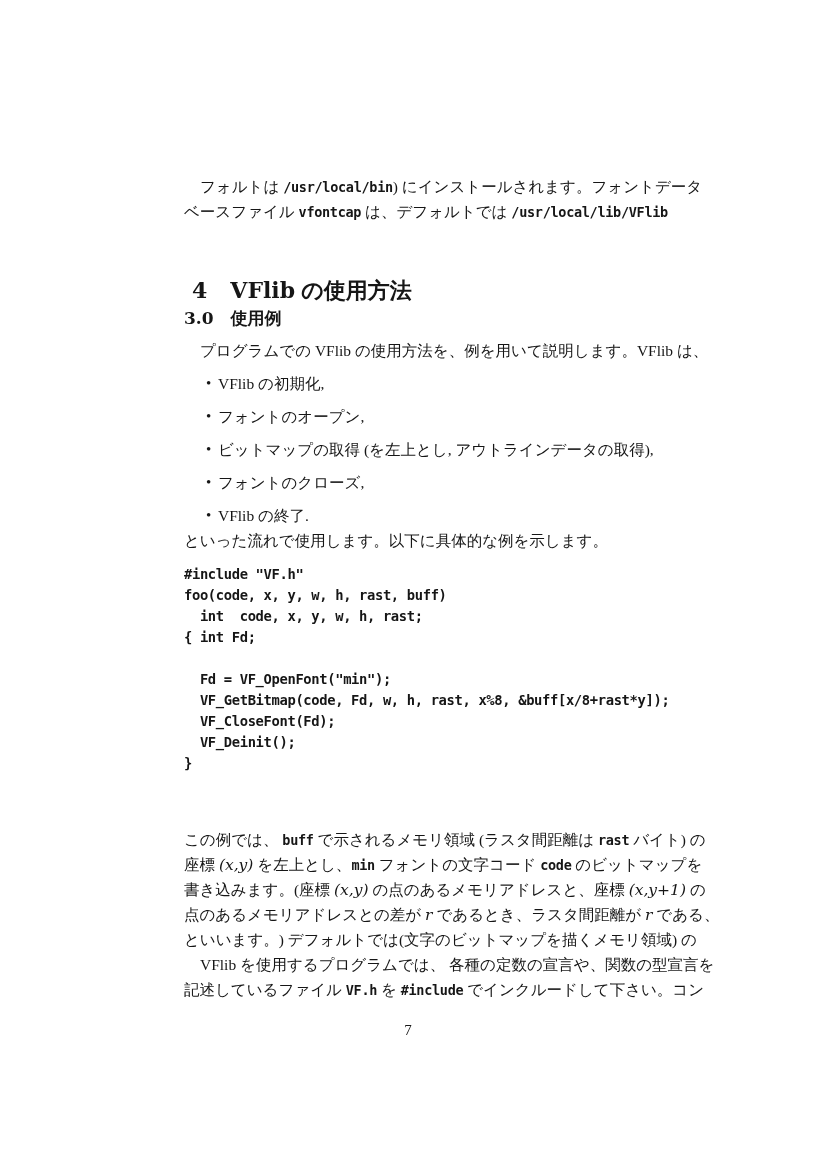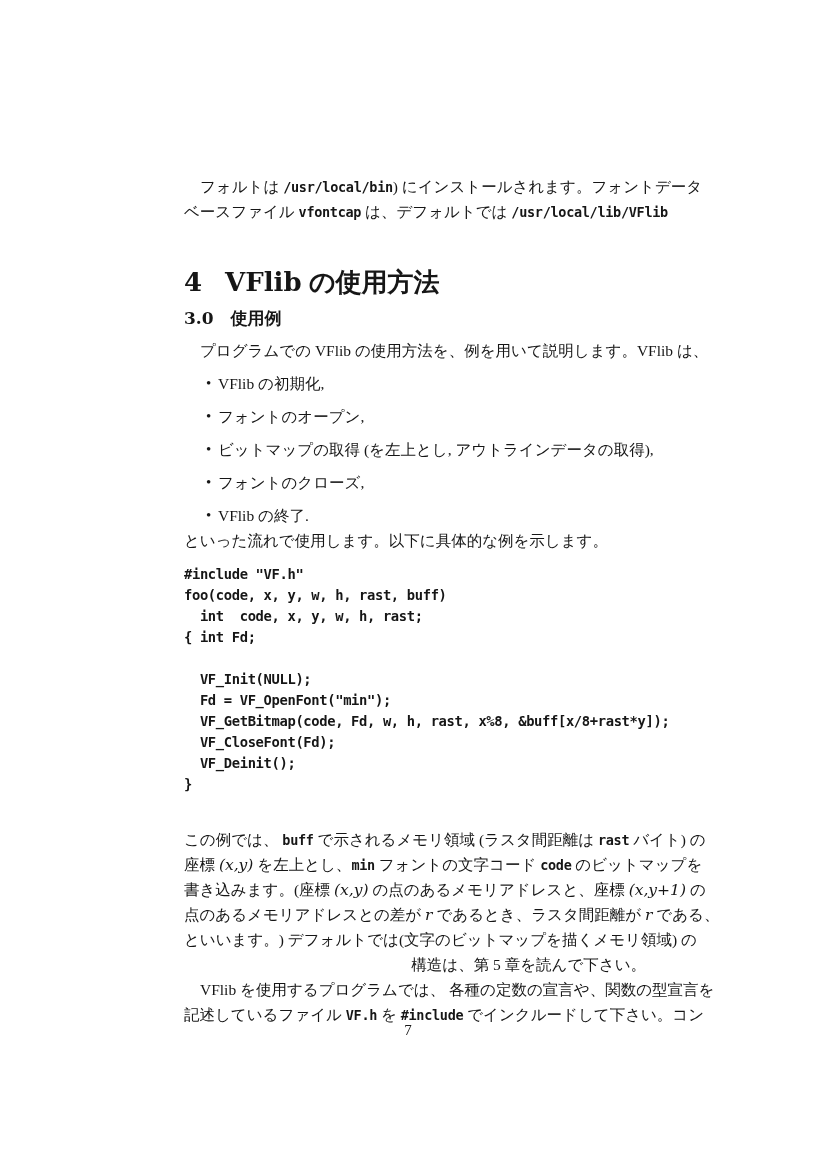--- a/index.html
+++ b/index.html
@@ -28,24 +28,24 @@
     font-weight: bold;
     font-size: 13.5px;
     letter-spacing: -0.3px;
   }
   .math {
     font-style: italic;
     font-family: "DejaVu Serif", "Liberation Serif", serif;
   }
   .section-h {
     top: 268px;
-    font-size: 26px;
+    font-size: 22px;
     font-weight: bold;
     line-height: 28px;
-    margin: 0; padding: 0;
+    margin: 8px; padding: 0;
     white-space: pre;
   }
   .sec-num { margin-right: 23px; font-family: "DejaVu Serif", "Liberation Serif", serif; }
   .sec-latin { font-family: "DejaVu Serif", "Liberation Serif", serif; }
   .sec-ja { font-family: "Liberation Sans", sans-serif; }
   .subsection-h {
     top: 306px;
     font-size: 17px;
     font-weight: bold;
     line-height: 24px;
@@ -115,34 +115,32 @@
   <div class="abs" style="top:528px;">
     <div class="bline"><span>といった流れで使用します。以下に具体的な例を示します。</span></div>
   </div>
 
   <div class="abs codeblock">
     <div class="code-line">#include "VF.h"</div>
     <div class="code-line">foo(code, x, y, w, h, rast, buff)</div>
     <div class="code-line">  int  code, x, y, w, h, rast;</div>
     <div class="code-line">{ int Fd;</div>
     <div class="code-line"></div>
-    <div class="code-line">  VF_Init(NULL);</div>
     <div class="code-line">  Fd = VF_OpenFont("min");</div>
     <div class="code-line">  VF_GetBitmap(code, Fd, w, h, rast, x%8, &amp;buff[x/8+rast*y]);</div>
     <div class="code-line">  VF_CloseFont(Fd);</div>
     <div class="code-line">  VF_Deinit();</div>
     <div class="code-line">}</div>
   </div>
 
-  <div class="abs" style="top:827px;text-align:right;">
+  <div class="abs" style="top:827px;">
     <div class="bline"><span>この例では、 </span><span class="tt">buff</span><span> で示されるメモリ領域 (ラスタ間距離は </span><span class="tt">rast</span><span> バイト) の</span></div>
     <div class="bline"><span>座標 </span><span class="math">(x,y)</span><span> を左上とし、</span><span class="tt">min</span><span> フォントの文字コード </span><span class="tt">code</span><span> のビットマップを</span></div>
     <div class="bline"><span>書き込みます。(座標 </span><span class="math">(x,y)</span><span> の点のあるメモリアドレスと、座標 </span><span class="math">(x,y+1)</span><span> の</span></div>
     <div class="bline"><span>点のあるメモリアドレスとの差が </span><span class="math">r</span><span> であるとき、ラスタ間距離が </span><span class="math">r</span><span> である、</span></div>
     <div class="bline"><span>といいます。) デフォルトでは(文字のビットマップを描くメモリ領域) の</span></div>
-    <div class="bline"><span>構造は、第 5 章を読んで下さい。</span></div>
     <div class="bline ind"><span>VFlib を使用するプログラムでは、 各種の定数の宣言や、関数の型宣言を</span></div>
     <div class="bline"><span>記述しているファイル </span><span class="tt">VF.h</span><span> を </span><span class="tt">#include</span><span> でインクルードして下さい。コン</span></div>
   </div>
 
   <div class="abs pagenum">7</div>
 
 </div>
 
 </body></html>

